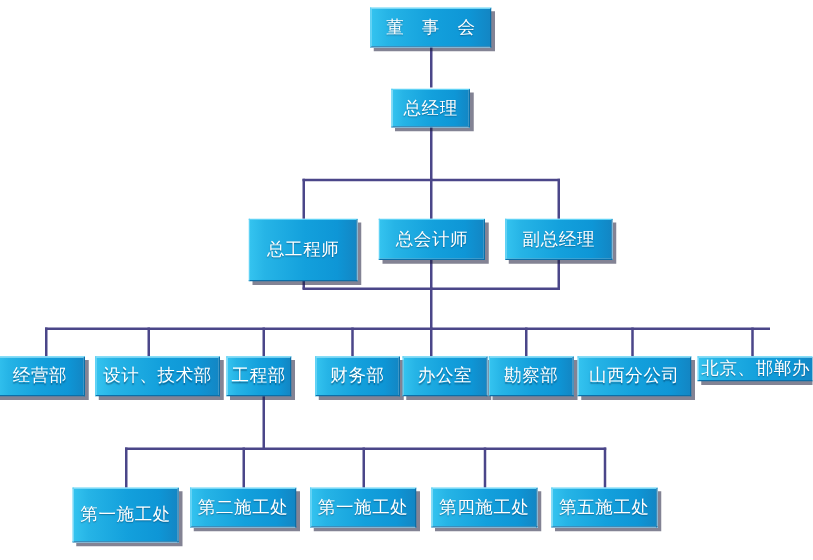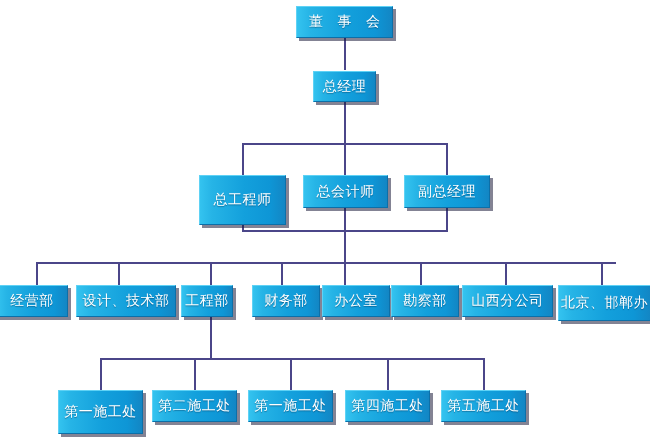--- a/index.html
+++ b/index.html
@@ -101,21 +101,21 @@
   <div class="node" style="left:303px; top:175px; width:85px; height:33px;">总会计师</div>
   <div class="node" style="left:404px; top:175px; width:86px; height:33px;">副总经理</div>
 
   <div class="node" style="left:-4px; top:285px; width:72px; height:32px;">经营部</div>
   <div class="node" style="left:76px; top:285px; width:100px; height:32px;">设计、技术部</div>
   <div class="node" style="left:181px; top:285px; width:52px; height:32px;">工程部</div>
   <div class="node" style="left:252px; top:285px; width:68px; height:32px;">财务部</div>
   <div class="node" style="left:322px; top:285px; width:68px; height:32px;">办公室</div>
   <div class="node" style="left:391px; top:285px; width:68px; height:32px;">勘察部</div>
   <div class="node" style="left:462px; top:285px; width:91px; height:32px;">山西分公司</div>
-  <div class="node" style="left:558px; top:285px; width:93px; height:36px;">北京、邯郸办</div>
+  <div class="node" style="left:558px; top:285px; width:93px; height:20px;">北京、邯郸办</div>
 
   <div class="node" style="left:58px; top:390px; width:85px; height:44px;">第一施工处</div>
   <div class="node" style="left:152px; top:390px; width:85px; height:32px;">第二施工处</div>
   <div class="node" style="left:248px; top:390px; width:85px; height:32px;">第一施工处</div>
   <div class="node" style="left:441px; top:390px; width:85px; height:32px;">第五施工处</div>
   <div class="node" style="left:345px; top:390px; width:85px; height:32px;">第四施工处</div>
 
 </div>
 
 </body></html>

